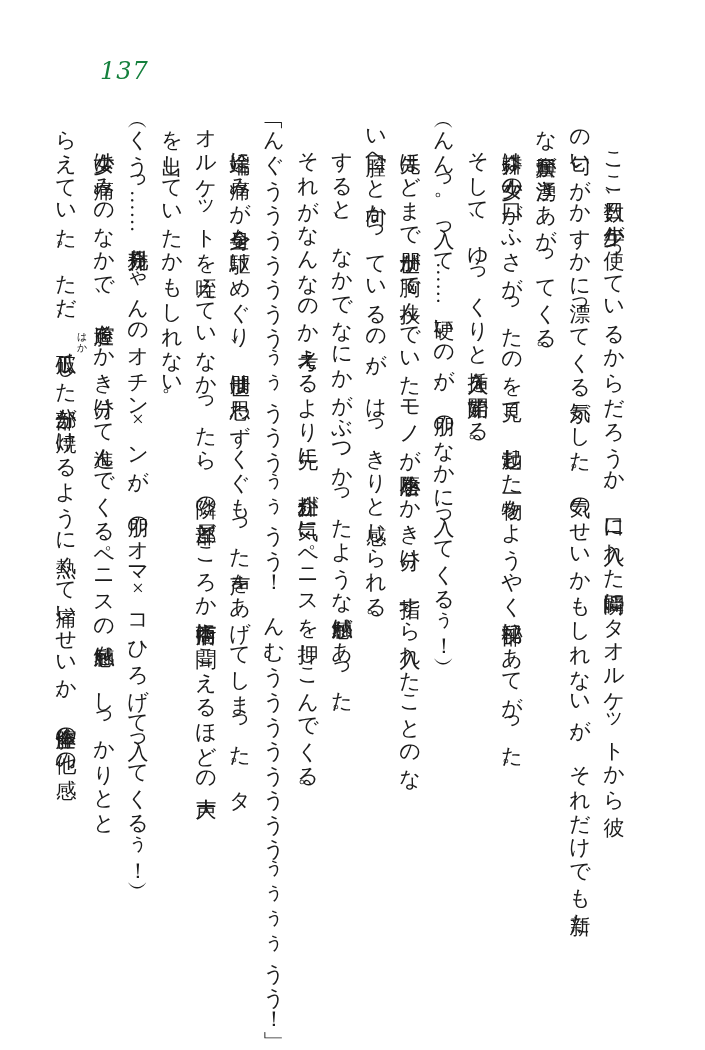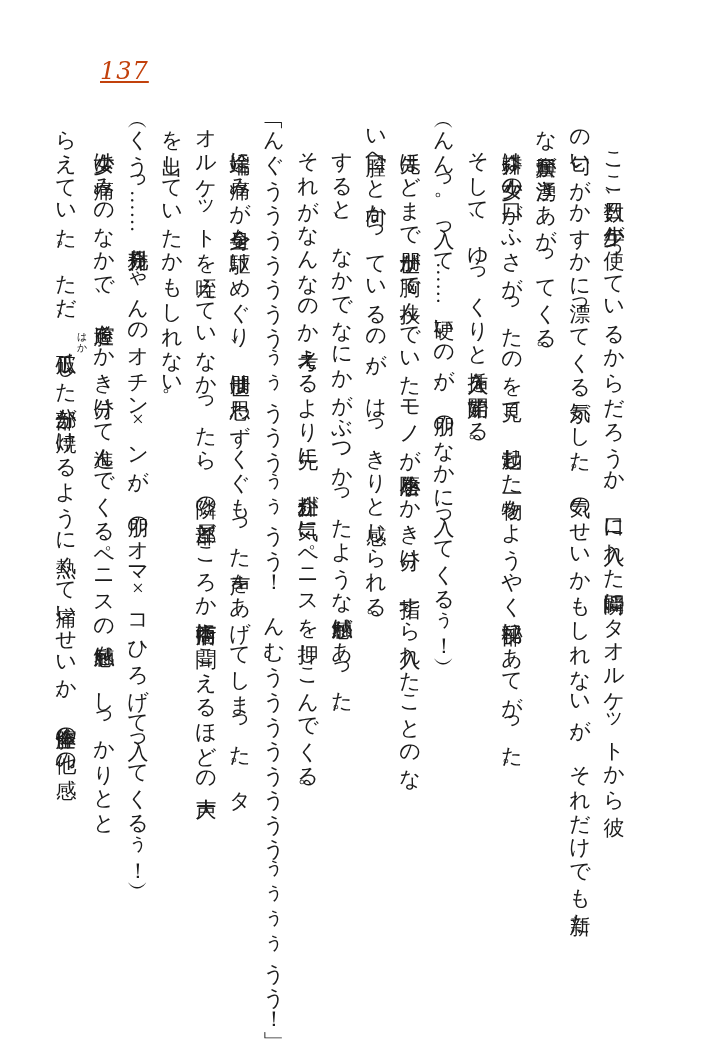--- a/index.html
+++ b/index.html
@@ -14,22 +14,21 @@
     position: absolute; inset: 0;
     background: #ffffff;
   }
   .page-number {
     position: absolute;
     left: 100px; top: 57px;
     font-family: "DejaVu Serif", "Liberation Serif", serif;
     font-style: italic;
     font-size: 24px;
     letter-spacing: 1px;
-    color: #c2410c;
-    text-decoration: underline;
+    color: #15803d;
   }
   .text-area {
     position: absolute;
     top: 115px;
     right: 74px;
     height: 885px;
     writing-mode: vertical-rl;
     text-orientation: mixed;
     font-size: 21px;
     line-height: 34px;

